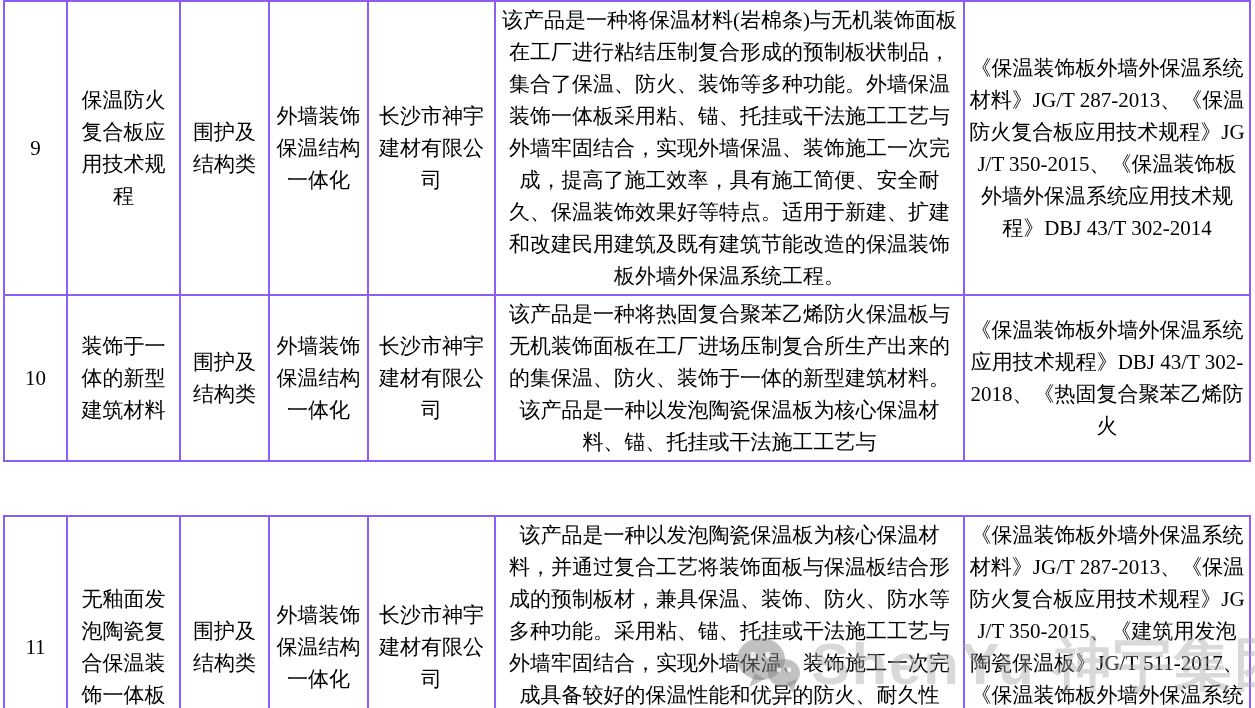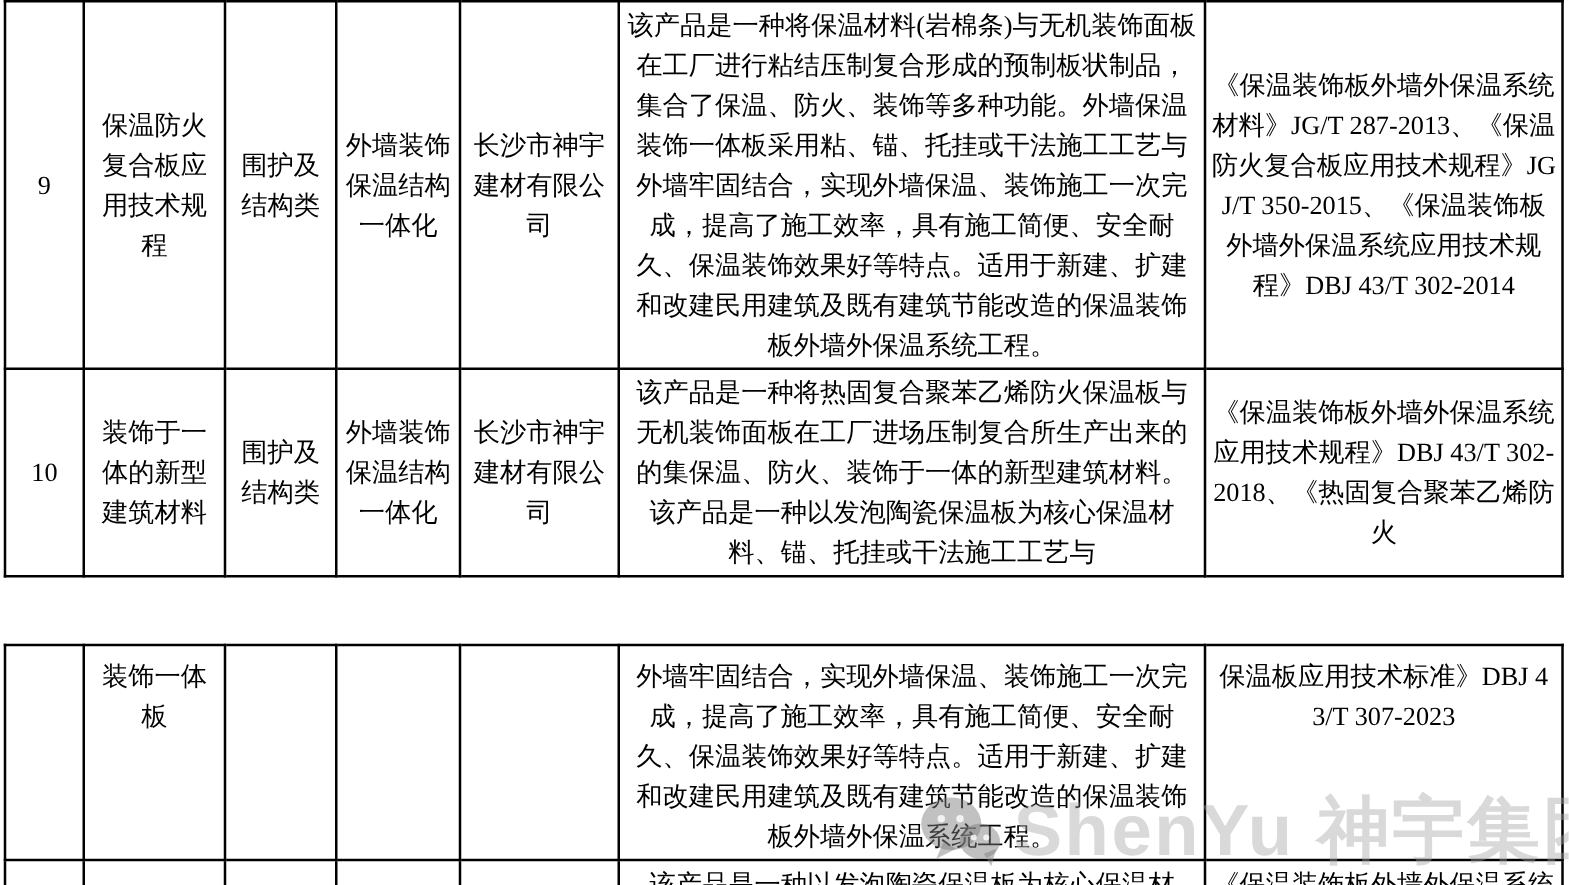--- a/index.html
+++ b/index.html
@@ -13,21 +13,21 @@
     font-family: "Liberation Serif", "DejaVu Serif", serif;
     color: #000;
   }
   table.doc-table {
     border-collapse: collapse;
     table-layout: fixed;
     width: 1246px;
     margin-left: 3px;
   }
   table.doc-table td {
-    border: 2px solid #000000;
+    border: 2px solid #8b5cf6;
     overflow: hidden;
     vertical-align: middle;
     text-align: center;
     font-size: 21px;
     line-height: 32px;
     padding: 2px 4px;
   }
   td.c-no   { font-size: 21px; }
   td.c-desc {
     text-align: justify;
@@ -114,29 +114,20 @@
     <colgroup>
       <col style="width:63px">
         <col style="width:113px">
         <col style="width:89px">
       <col style="width:99px">
         <col style="width:127px">
         <col style="width:469px">
       <col style="width:286px">
     </colgroup>
     <tbody>
-        <tr class="frag-top" style="height:114px;">
-      <td class="c-no"></td>
-      <td class="c-name">装饰一体板</td>
-      <td class="c-cat"></td>
-      <td class="c-type"></td>
-      <td class="c-comp"></td>
-      <td class="c-desc" style="vertical-align:top;">外墙牢固结合，实现外墙保温、装饰施工一次完成，提高了施工效率，具有施工简便、安全耐久、保温装饰效果好等特点。适用于新建、扩建和改建民用建筑及既有建筑节能改造的保温装饰板外墙外保温系统工程。</td>
-      <td class="c-std" style="vertical-align:top;">保温板应用技术标准》DBJ 43/T 307-2023</td>
-    </tr>
     <tr style="height:184px;">
       <td class="c-no">11</td>
       <td class="c-name">无釉面发泡陶瓷复合保温装饰一体板</td>
       <td class="c-cat">围护及结构类</td>
       <td class="c-type">外墙装饰保温结构一体化</td>
       <td class="c-comp">长沙市神宇建材有限公司</td>
       <td class="c-desc">该产品是一种以发泡陶瓷保温板为核心保温材料，并通过复合工艺将装饰面板与保温板结合形成的预制板材，兼具保温、装饰、防火、防水等多种功能。采用粘、锚、托挂或干法施工工艺与外墙牢固结合，实现外墙保温、装饰施工一次完成具备较好的保温性能和优异的防火、耐久性能。适用于新建、扩建和改建民用建筑及既有建筑节能改造的保温装饰板外墙外保温系统工程。</td>
       <td class="c-std">《保温装饰板外墙外保温系统材料》JG/T 287-2013、《保温防火复合板应用技术规程》JGJ/T 350-2015、《建筑用发泡陶瓷保温板》JG/T 511-2017、《保温装饰板外墙外保温系统应用技术规程》DBJ43/T 302-2014</td>
     </tr>
 

